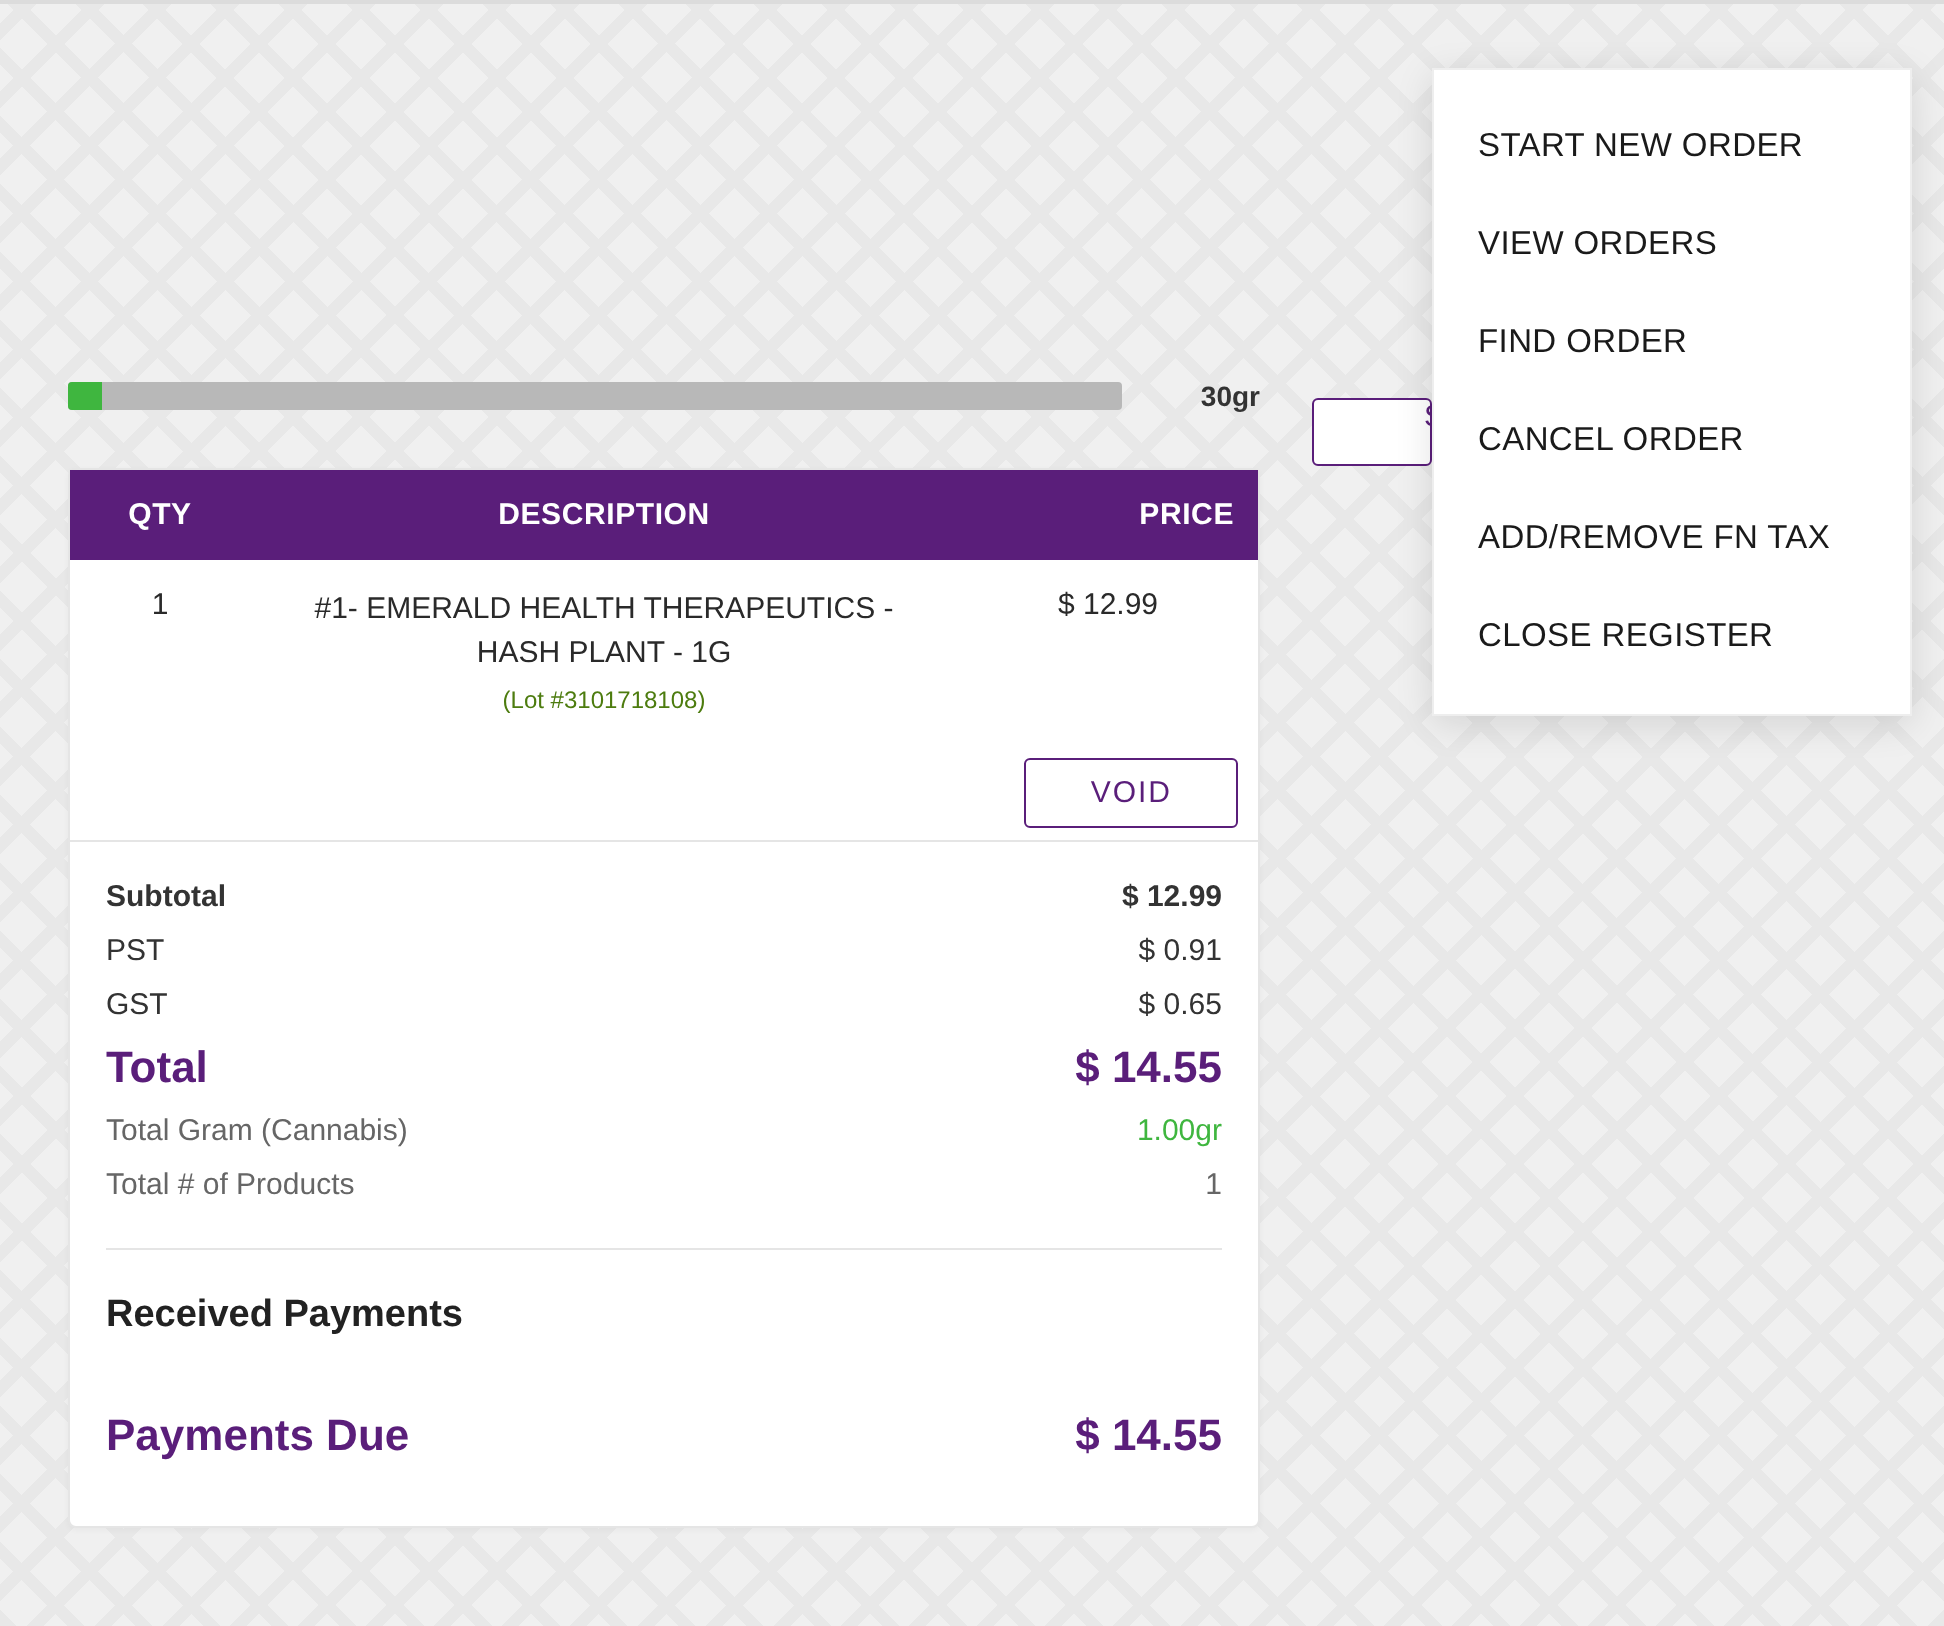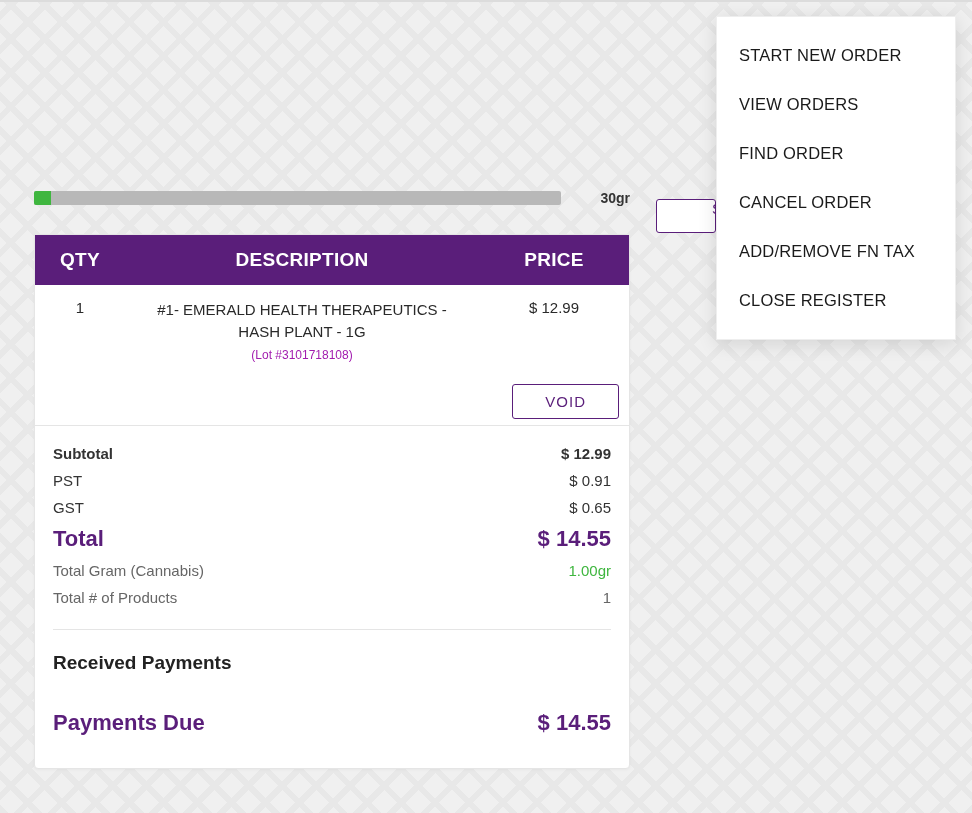--- a/index.html
+++ b/index.html
@@ -71,40 +71,40 @@
   .line-items-table {
     width: 100%;
     border-collapse: collapse;
   }
   .line-items-table thead tr {
     background: #5a1e7a;
     color: #fff;
   }
   .line-items-table th {
     font-weight: 700;
-    font-size: 19px;
+    font-size: 15px;
     padding: 14px 12px;
     letter-spacing: 0.3px;
   }
   .th-qty { width: 90px; text-align: center; }
   .th-desc { text-align: center; }
-  .th-price { width: 150px; text-align: center; }
+  .th-price { width: 150px; text-align: right; }
 
   .line-items-table tbody td {
     padding: 14px 10px 6px;
     font-size: 15px;
     color: #2a2a2a;
     vertical-align: top;
   }
   .td-qty { text-align: center; }
   .td-desc { text-align: center; line-height: 1.45; }
   .td-price { text-align: center; }
   .lot {
     font-size: 12px;
-    color: #a21caf;
+    color: #4d7c0f;
     margin-top: 4px;
   }
 
   .void-row td { padding: 10px 16px 18px; text-align: right; }
   .void-btn {
     display: inline-block;
     border: 1px solid #5a1e7a;
     color: #5a1e7a;
     background: #fff;
     border-radius: 3px;
@@ -152,21 +152,21 @@
     justify-content: space-between;
     align-items: baseline;
     padding: 30px 0 8px;
   }
   .balance-row .blabel { font-weight: 800; font-size: 22px; color: #5a1e7a; }
   .balance-row .bvalue { font-weight: 800; font-size: 22px; color: #5a1e7a; }
 
   .dropdown-menu {
     position: absolute;
     left: 716px;
-    top: 14px;
+    top: 32px;
     width: 240px;
     background: #fff;
     border: 1px solid #eee;
     box-shadow: 0 4px 18px rgba(0,0,0,0.12);
     padding: 14px 0;
   }
   .menu-item {
     padding: 15px 22px;
     font-size: 16.5px;
     color: #1a1a1a;

